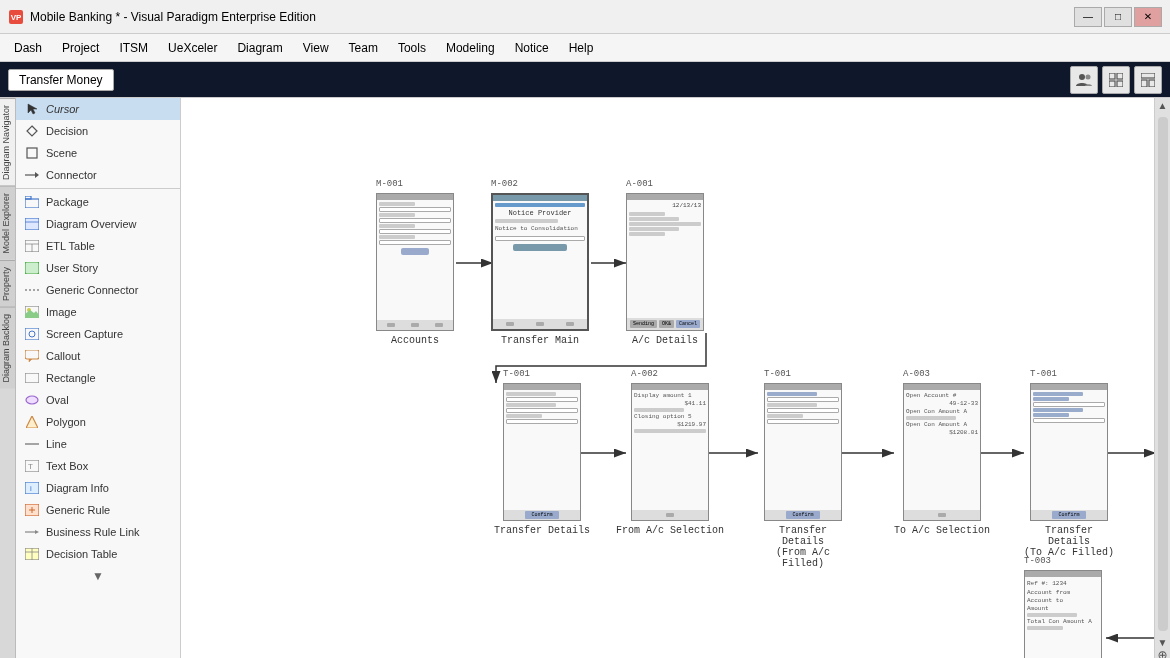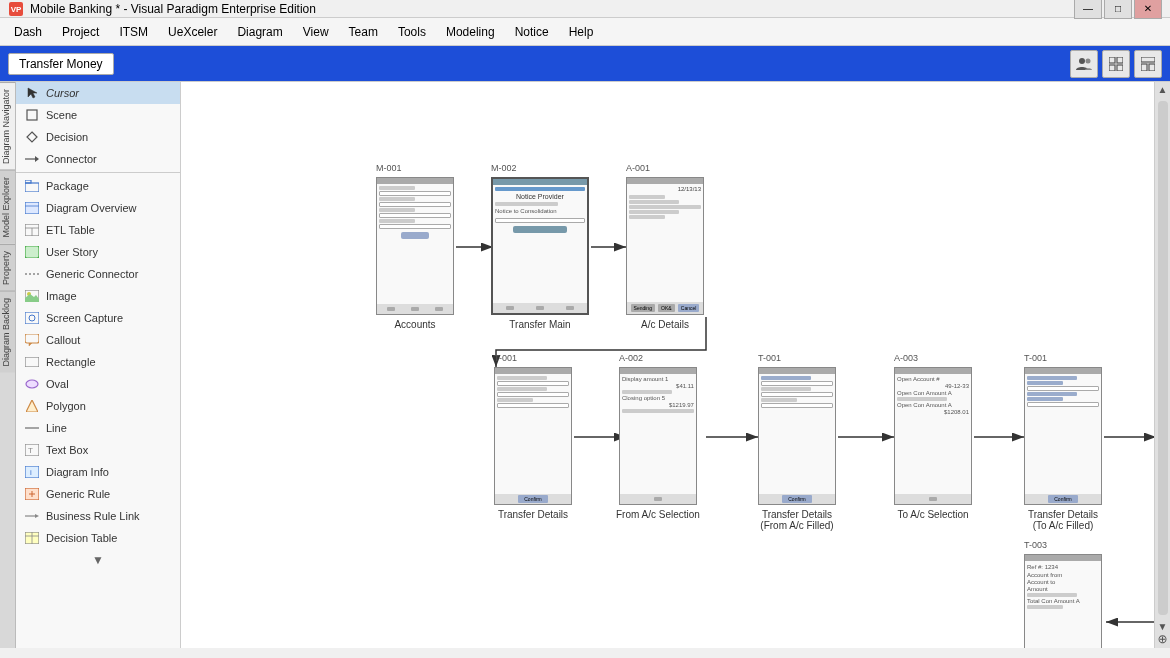--- a/index.html
+++ b/index.html
@@ -1,21 +1,21 @@
 <!DOCTYPE html>
 <html><head>
   <meta charset="utf-8">
   <style>
     * { box-sizing: border-box; margin: 0; padding: 0; }
     body { font-family: 'Segoe UI', Arial, sans-serif; font-size: 12px; background: #f0f0f0; width: 1170px; height: 658px; overflow: hidden; }
 
     
     .title-bar {
       background: #f0f0f0;
-      height: 18px;
+      height: 34px;
       display: flex;
       align-items: center;
       padding: 0 8px;
       border-bottom: 1px solid #ccc;
       user-select: none;
     }
     .title-bar-icon { width: 16px; height: 16px; margin-right: 6px; }
     .title-bar-text { font-size: 12px; color: #000; flex: 1; }
     .title-bar-controls { display: flex; gap: 2px; }
     .title-bar-btn { width: 28px; height: 20px; background: #e0e0e0; border: 1px solid #aaa; display: flex; align-items: center; justify-content: center; cursor: pointer; font-size: 10px; }
@@ -31,21 +31,21 @@
     }
     .menu-item {
       padding: 4px 10px;
       cursor: pointer;
       font-size: 12px;
       border-radius: 3px;
     }
 
     
     .toolbar {
-      background: #1d4ed8;
+      background: #0f172a;
       height: 36px;
       display: flex;
       align-items: center;
       border-bottom: 1px solid #ccc;
       padding: 0 8px;
     }
     .toolbar-title-btn {
       background: white;
       border: 1px solid #aaa;
       padding: 3px 10px;
@@ -123,20 +123,21 @@
       background: #e0e0e0;
       border-left: 1px solid #ccc;
     }
 
     
     .diagram-node {
       position: absolute;
       display: flex;
       flex-direction: column;
       align-items: center;
+      font-family: Liberation Mono, monospace;
     }
     .node-label {
       font-size: 10px;
       color: #333;
       margin-top: 4px;
       text-align: center;
       max-width: 120px;
     }
     .node-container { position: relative; }
 
@@ -299,32 +300,32 @@
         <div class="panel-item-icon">
           <svg width="12" height="12" viewBox="0 0 12 12">
               <path d="M2 1 L2 10 L5 7 L7 11 L9 10 L7 6 L11 6 Z" fill="#333" stroke="#333" stroke-width="0.5"></path>
             </svg>
         </div>
         <span>Cursor</span>
       </div>
       <div class="panel-item">
         <div class="panel-item-icon">
           <svg width="12" height="12" viewBox="0 0 12 12">
+              <polygon points="6,1 11,6 6,11 1,6" fill="none" stroke="#555" stroke-width="1.2"></polygon>
+            </svg>
+        </div>
+        <span>Decision</span>
+      </div>
+      <div class="panel-item">
+        <div class="panel-item-icon">
+          <svg width="12" height="12" viewBox="0 0 12 12">
               <rect x="1" y="1" width="10" height="10" fill="none" stroke="#555" stroke-width="1.2"></rect>
             </svg>
         </div>
         <span>Scene</span>
-      </div>
-      <div class="panel-item">
-        <div class="panel-item-icon">
-          <svg width="12" height="12" viewBox="0 0 12 12">
-              <polygon points="6,1 11,6 6,11 1,6" fill="none" stroke="#555" stroke-width="1.2"></polygon>
-            </svg>
-        </div>
-        <span>Decision</span>
       </div>
       <div class="panel-item">
         <div class="panel-item-icon">
           <svg width="14" height="10" viewBox="0 0 14 10">
               <line x1="0" y1="5" x2="10" y2="5" stroke="#555" stroke-width="1.2"></line>
               <polygon points="10,2 14,5 10,8" fill="#555"></polygon>
             </svg>
         </div>
         <span>Connector</span>
       </div>

